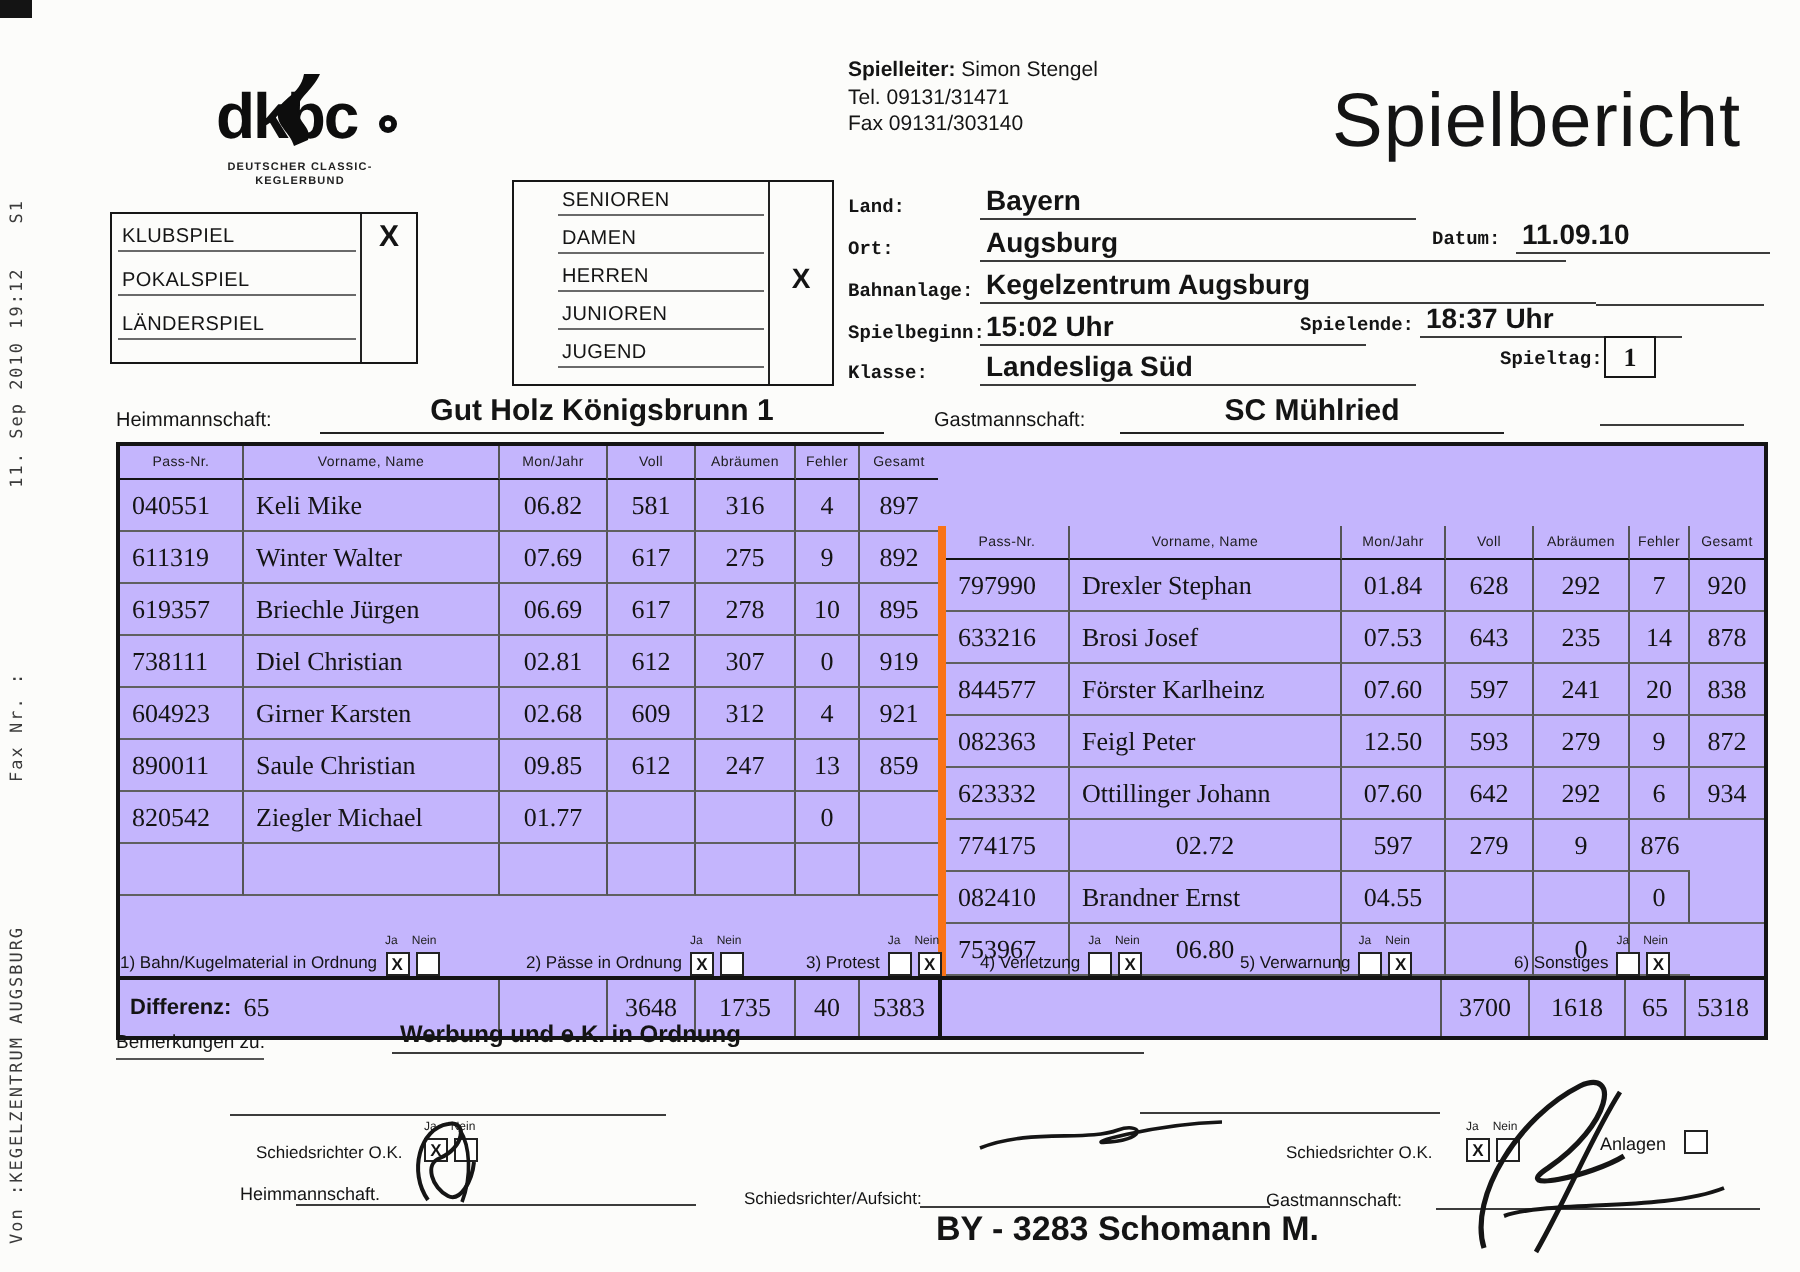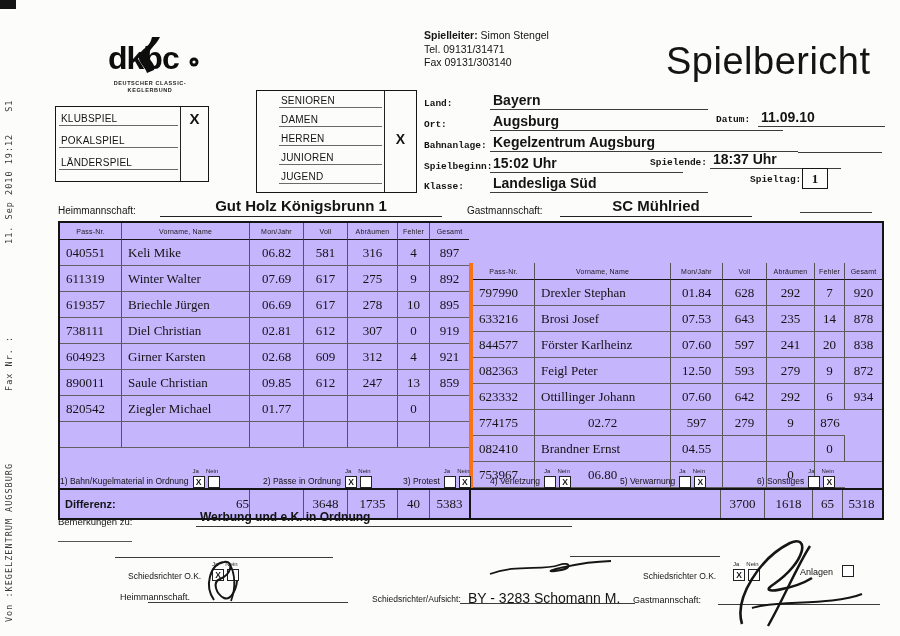--- a/index.html
+++ b/index.html
@@ -51,37 +51,37 @@
   .half-r .hrow{grid-template-columns:62px 136px 52px 44px 48px 30px 37px;}
   .c{display:flex;align-items:center;justify-content:center;border-right:1px solid #555;
      border-bottom:1px solid #606060;overflow:hidden;}
   .c:last-child{border-right:none;}
   .v{font-family:"Liberation Serif",serif;font-size:13px;}
   .c.l{justify-content:flex-start;padding-left:6px;}
   .hhead .c{font-family:"Liberation Sans",sans-serif;font-size:7px;letter-spacing:.2px;
      border-bottom:1.6px solid #141414;color:#1c1c1c;}
   .diffrow{display:flex;height:28px;border-top:2px solid #141414;align-items:stretch;}
   .dc{display:flex;align-items:center;justify-content:center;border-right:1px solid #555;box-sizing:border-box;}
-  .dlab{width:190px;justify-content:space-between;padding-left:5px;gap:6px;}
+  .dlab{width:190px;justify-content:flex-start;padding-left:5px;gap:6px;}
   .dlab b{font-size:11px;}
   .dm{width:54px;}.dv{width:44px;}.da{width:50px;}.df{width:32px;}.dg{width:39px;border-right:none;}
   .drspan{width:252px;border-left:2px solid #141414;border-right:1px solid #555;}
   .dv2{width:44px;}.da2{width:48px;}.df2{width:30px;}.dg2{width:37px;border-right:none;}
   
   .chk{position:absolute;top:476px;display:flex;align-items:flex-start;font-size:8.5px;white-space:nowrap;}
   .chk:nth-of-type(1){left:60px;}  .chk:nth-of-type(2){left:263px;}
   .chk:nth-of-type(3){left:403px;} .chk:nth-of-type(4){left:490px;}
   .chk:nth-of-type(5){left:620px;} .chk:nth-of-type(6){left:757px;}
   .boxpair{position:relative;display:flex;gap:3px;margin-left:4px;}
   .minis{position:absolute;top:-8px;left:0px;display:flex;gap:7px;font-size:6px;color:#222;}
   .bx{width:10px;height:10px;border:1.3px solid #222;display:flex;align-items:center;
       justify-content:center;font-size:8.5px;font-weight:bold;background:#fff;}
   
   .bem-label{position:absolute;left:58px;top:516px;font-size:9.5px;border-bottom:1.1px solid #555;
-      padding-bottom:14px;}
+      padding-bottom:2px;}
   .bem-val{position:absolute;left:196px;top:510px;font-size:12px;font-weight:bold;
       border-bottom:1.2px solid #3c3c3c;width:372px;padding:0 0 2px 4px;}
   
   .f-small{position:absolute;font-size:8.5px;}
   .sig{position:absolute;}
   .artifact{position:absolute;left:0;top:0;width:16px;height:9px;background:#141414;}
 </style>
 </head>
 <body>
 
@@ -488,21 +488,21 @@
     <path d="M14,44 C4,30 10,8 24,6 C34,4 32,18 20,23 C12,26 16,38 24,42 C30,45 36,35 37,25" fill="none" stroke="#151515" stroke-width="2"></path>
     <path d="M30,9 C35,17 36,32 31,45" fill="none" stroke="#151515" stroke-width="1.8"></path>
   </svg>
   <div class="f-small" style="left:120px;top:592px;font-size:9px">Heimmannschaft.</div>
   <div class="line" style="left:148px;top:602px;width:200px"></div>
 
   <svg class="sig" style="left:485px;top:556px" width="130" height="22" viewBox="0 0 130 22">
     <path d="M5,18 C30,8 58,15 74,9 C85,5 90,13 70,15 C52,17 92,6 126,5" fill="none" stroke="#151515" stroke-width="1.8"></path>
   </svg>
   <div class="f-small" style="left:372px;top:594px">Schiedsrichter/Aufsicht:</div>
-  <div class="f-small" style="left:468px;top:590px;font-size:14px;font-weight:normal">BY - 3283 Schomann M.</div>
+  <div class="f-small" style="left:468px;top:605px;font-size:17px;font-weight:bold">BY - 3283 Schomann M.</div>
   <div class="line" style="left:460px;top:603px;width:175px"></div>
 
   <div class="f-small" style="left:643px;top:571px">Schiedsrichter O.K.</div>
   <span class="boxpair" style="position:absolute;left:729px;top:569px">
     <span class="minis">
       <span>Ja</span>
       <span>Nein</span>
     </span>
     <span class="bx">X</span>
     <span class="bx"></span>

